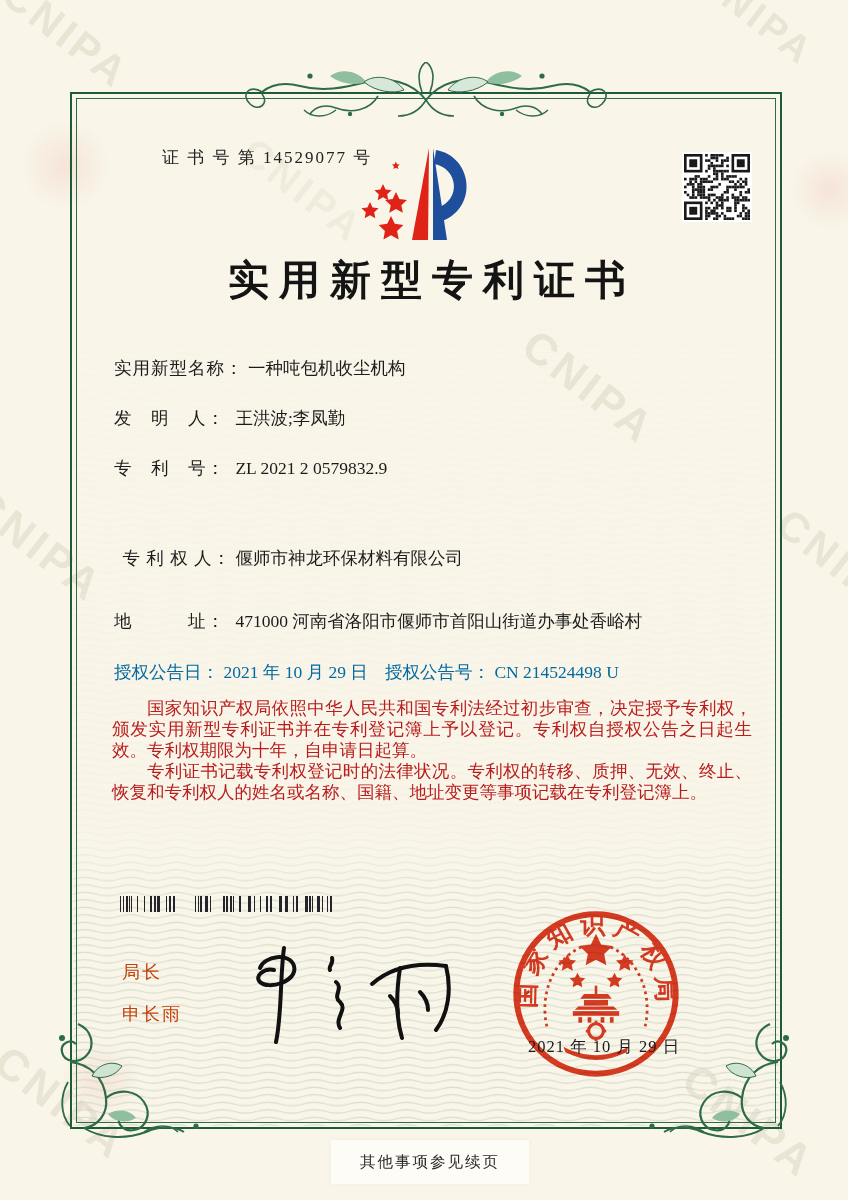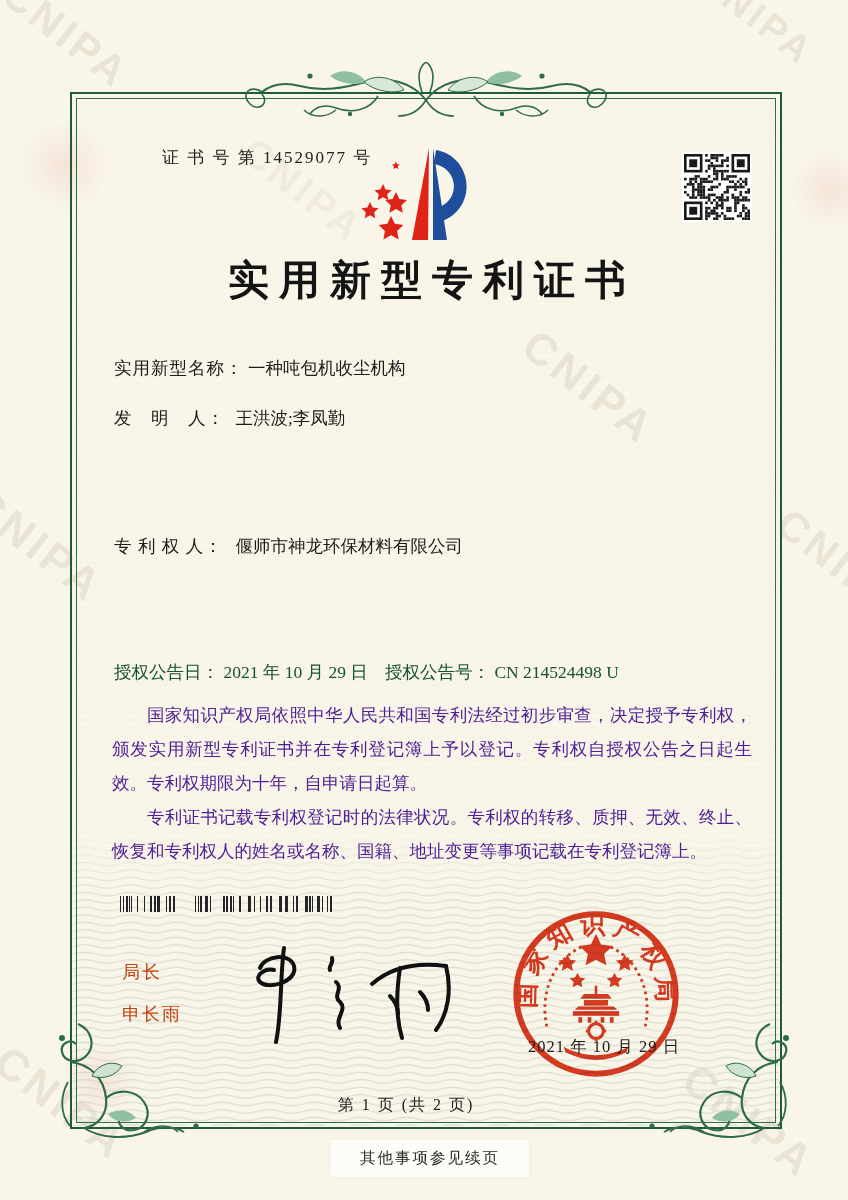--- a/index.html
+++ b/index.html
@@ -27,42 +27,42 @@
 
   .certno{position:absolute;left:114px;top:146px;font-size:17px;letter-spacing:2px;color:#222;margin-left:48px;}
   .logo{position:absolute;left:354px;top:144px;}
   .qr{position:absolute;left:682px;top:152px;width:66px;height:66px;background:#fff;padding:2px;}
 
   .title{position:absolute;left:0;top:253px;width:848px;text-align:center;
          font-size:41px;font-weight:bold;letter-spacing:10px;color:#141414;padding-left:8px;}
 
   .field{position:absolute;left:114px;font-size:17.5px;color:#1c1c1c;white-space:nowrap;}
   .field .lbl{display:inline-block;min-width:117px;letter-spacing:1px;}
-  .f0{top:356px;} .f1{top:406px;} .f2{top:456px;} .f3{top:507px;} .f4{top:534px;} .f5{top:609px;}
-  .grantrow{position:absolute;left:114px;top:660px;font-size:17.5px;white-space:nowrap;color:#14532d;}
+  .f0{top:356px;} .f1{top:406px;} .f2{top:456px;} .f3{top:507px;} .f4{top:546px;text-align:right;} .f5{top:609px;}
+  .grantrow{position:absolute;left:114px;top:660px;font-size:17.5px;white-space:nowrap;color:#0369a1;}
   .grantrow .second{position:absolute;left:271px;top:0;}
 
   .bodytext{position:absolute;left:112px;top:698px;width:640px;font-size:17.5px;
-            line-height:34px;color:#4c1d95;text-align:justify;}
+            line-height:21px;color:#b91c1c;text-align:justify;}
   .bodytext p{margin:0;text-indent:2em;}
 
   .barcode{position:absolute;left:120px;top:896px;}
 
   .officer{position:absolute;left:122px;top:960px;font-size:18px;color:#c2410c;letter-spacing:2px;}
   .officer .name{display:block;margin-top:18px;}
   .signature{position:absolute;left:240px;top:938px;}
 
   .seal{position:absolute;left:508px;top:906px;opacity:.93;mix-blend-mode:multiply;}
   .sealdate{position:absolute;left:528px;top:1036px;width:150px;font-size:16.5px;
             color:#1a1a1a;letter-spacing:1px;white-space:nowrap;}
 
   .pageno{position:absolute;left:0;top:1095px;width:812px;text-align:center;
           font-size:16px;color:#222;letter-spacing:2px;}
 
-  .contnote{position:absolute;left:331px;top:1140px;width:198px;height:37px;background:#fdfcf6;
+  .contnote{position:absolute;left:331px;top:1140px;width:198px;height:44px;background:#fdfcf6;
             display:flex;align-items:center;justify-content:center;font-size:15.5px;
             color:#2a2a2a;letter-spacing:2px;box-shadow:0 0 4px rgba(0,0,0,0.04);}
 </style>
 </head>
 <body>
 
 <div class="page">
 
   <span class="wm" style="left:-8px;top:10px;font-size:42px;">CNIPA</span>
   <span class="wm" style="left:232px;top:168px;font-size:40px;opacity:.55;">CNIPA</span>
@@ -387,23 +387,31 @@
   <div class="title">实用新型专利证书</div>
 
   <div class="field f0">
     <span class="lbl">实用新型名称：</span>
     <span>一种吨包机收尘机构</span>
   </div>
   <div class="field f1">
     <span class="lbl">发　明　人：</span>
     <span>王洪波;李凤勤</span>
   </div>
+  <div class="field f2">
+    <span class="lbl">专　利　号：</span>
+    <span>ZL 2021 2 0579832.9</span>
+  </div>
   <div class="field f4">
     <span class="lbl">专 利 权 人：</span>
     <span>偃师市神龙环保材料有限公司</span>
+  </div>
+  <div class="field f5">
+    <span class="lbl">地　　　址：</span>
+    <span>471000 河南省洛阳市偃师市首阳山街道办事处香峪村</span>
   </div>
 
   <div class="grantrow">
     <span>
       <span class="lbl">授权公告日：</span>
       <span>2021 年 10 月 29 日</span>
     </span>
     <span class="second">
       <span>授权公告号：</span>
       <span>CN 214524498 U</span>
@@ -501,18 +509,17 @@
         <rect x="110" y="120" width="4" height="6"></rect>
       <circle cx="95" cy="135" r="8" fill="none" stroke="#d92e14" stroke-width="3.5"></circle>
       <path d="M95,124 v4 M95,142 v4 M84,135 h4 M102,135 h4" stroke="#d92e14" stroke-width="3"></path>
       <path d="M42,130 C34,96 48,58 80,44" fill="none" stroke="#d92e14" stroke-width="3" stroke-dasharray="3,4"></path>
       <path d="M148,130 C156,96 142,58 110,44" fill="none" stroke="#d92e14" stroke-width="3" stroke-dasharray="3,4"></path>
       <path d="M60,152 C82,164 108,164 130,152 L128,158 C106,169 84,169 62,158 Z"></path>
     </g>
   </svg>
   <div class="sealdate">2021 年 10 月 29 日</div>
 
-  <div class="pageno">第 1 页 (共 2 页)</div>
   <div class="contnote">
     <span>其他事项参见续页</span>
   </div>
 
 </div>
 
 </body></html>

